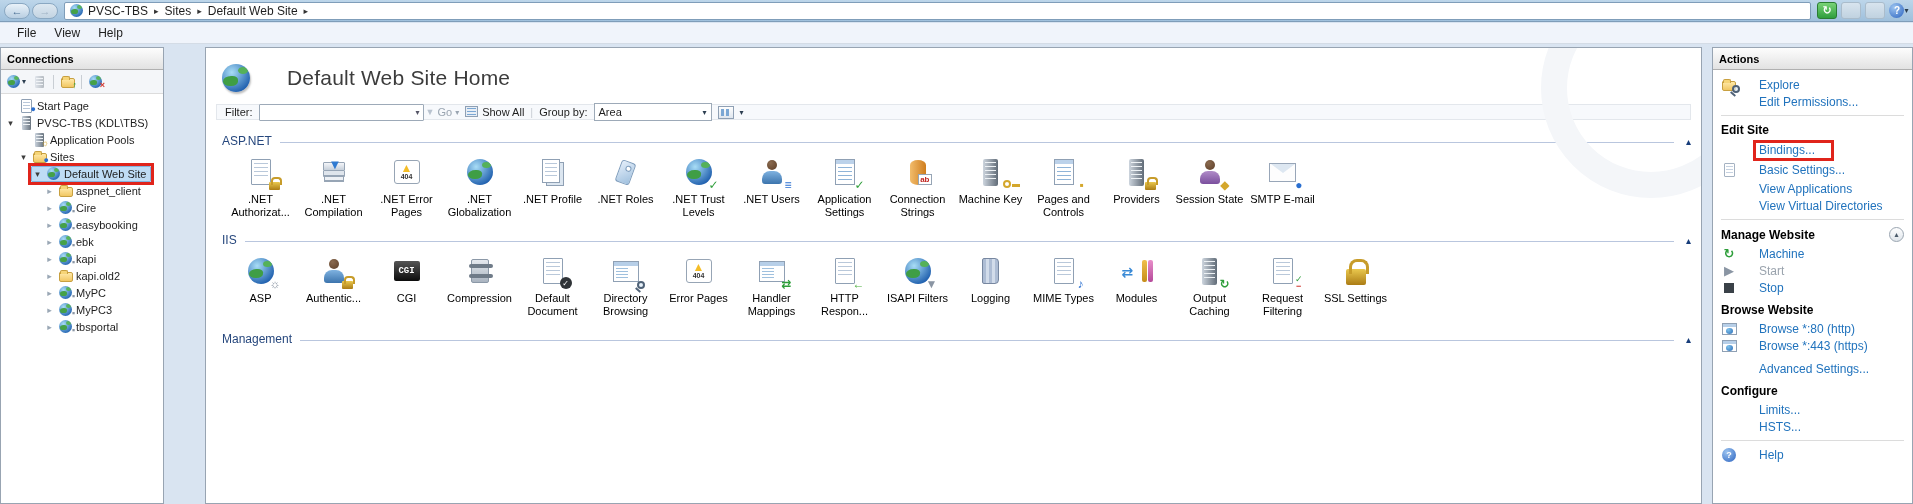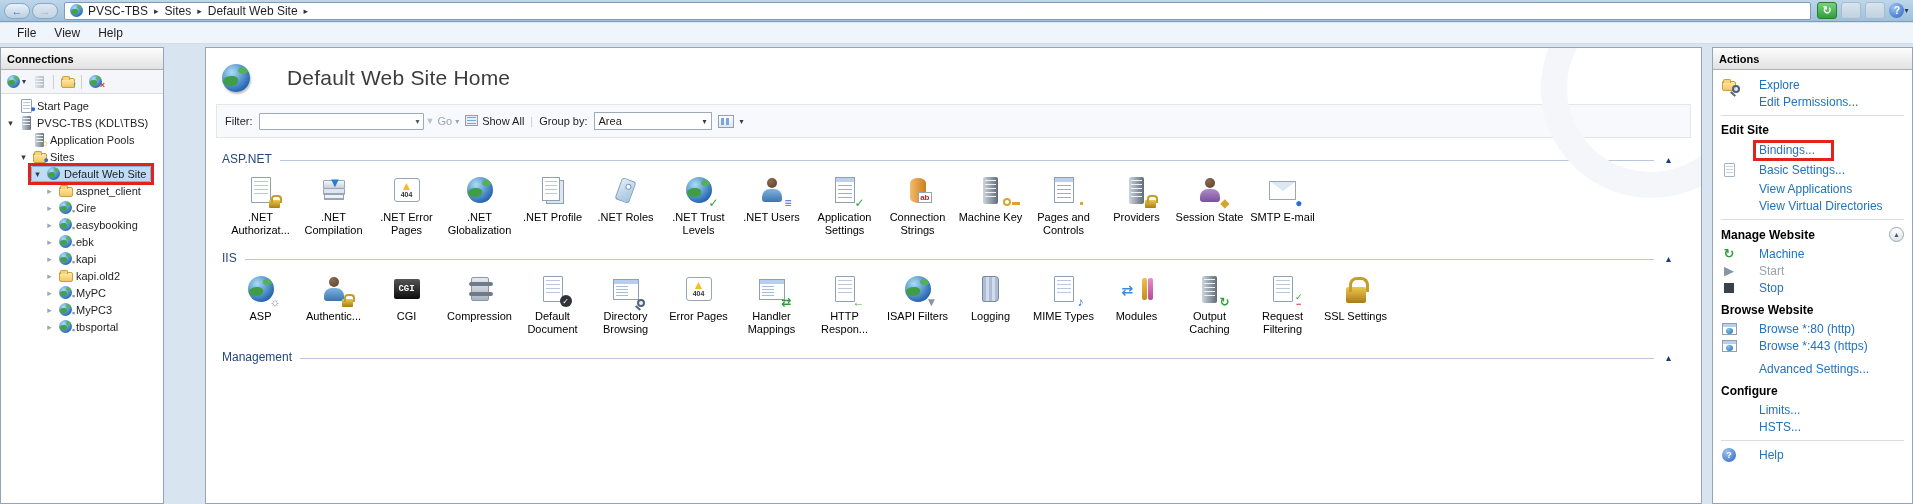--- a/index.html
+++ b/index.html
@@ -68,34 +68,34 @@
 
   
   #main { left:205px; right:211px; }
   .watermark { position:absolute; right:-60px; top:-70px; width:220px; height:220px; border-radius:50%; border:26px solid #f4f6f9; }
   .titlerow { display:flex; align-items:center; gap:16px; padding:16px 0 10px 16px; position:relative; }
   .bigglobe { width:28px; height:28px; border-radius:50%; background:radial-gradient(circle at 35% 30%,#a8ddf6,#1f5fae 78%); position:relative; overflow:hidden; box-shadow:1px 2px 2px rgba(0,0,0,.25); }
   .bigglobe::after { content:""; position:absolute; left:1px; top:12px; width:15px; height:10px; background:#3f9e45; border-radius:60% 40% 50% 50%; }
   .bigglobe::before { content:""; position:absolute; right:2px; top:3px; width:10px; height:7px; background:#55b159; border-radius:50%; }
   .ptitle { font-size:21px; color:#3c3c3c; letter-spacing:0.2px;margin-left:21px; }
 
-  .filterbar { margin:2px 10px 0 10px; height:34px; background:#f7f9fc; border:1px solid #e3e7ec;
+  .filterbar { margin:2px 10px 0 10px; height:16px; background:#f7f9fc; border:1px solid #e3e7ec;
     display:flex; align-items:center; gap:6px; padding:0 8px; font-size:11px; }
   .filterinput { width:165px; height:17px; border:1px solid #9daab8; background:#fff; border-radius:1px; font-size:11px; padding:0 3px; }
   .combocaret { font-size:8px; color:#556; margin-left:-14px; }
   .greybtn { color:#9aa5b1; display:flex; align-items:center; gap:3px; }
   .blkbtn { color:#1e1e1e; display:flex; align-items:flex-start; gap:4px; }
   .funnel { color:#b9c3cf; font-size:9px; }
   .showallico { width:13px; height:11px; background:#e8eef5; border:1px solid #8fa0b4; position:relative; }
   .showallico::after { content:""; position:absolute; inset:1px; background:repeating-linear-gradient(#7ba7d4 0 1px,transparent 1px 3px); }
   .combo { height:18px; background:#fff; border:1px solid #9daab8; display:flex; align-items:center; justify-content:space-between; padding:0 4px; font-size:11px; }
   .viewico { width:16px; height:13px; border:1px solid #8fa0b4; background:linear-gradient(#fefefe,#dfe6ee); position:relative; }
   .viewico::after { content:""; position:absolute; inset:2px; background:repeating-linear-gradient(90deg,#7ba7d4 0 3px,transparent 3px 5px); }
 
-  .sections { padding:6px 30px 0 16px; overflow:hidden; }
+  .sections { padding:6px 10px 0 16px; overflow:hidden; }
   .sechead { display:flex; align-items:center; gap:8px; margin-top:8px; }
   .secname { color:#26477d; font-size:12px; flex:none; }
   .secline { flex:1; height:1px; background:#b9c6de; margin-top:2px; }
   .secchev { color:#173d7a; font-size:10px; flex:none; margin-left:4px; }
   .grid { display:flex; flex-wrap:wrap; align-items:flex-start; padding:8px 0 2px 2px; }
   .cell { width:73px; text-align:center; margin-bottom:4px; }
   .cell .lbl { font-size:11px; line-height:13px; color:#000; margin-top:5px; word-wrap:break-word; }
 
   
   .ib { position:relative; width:32px; height:32px; margin:0 auto; display:flex; align-items:center; justify-content:center; }

